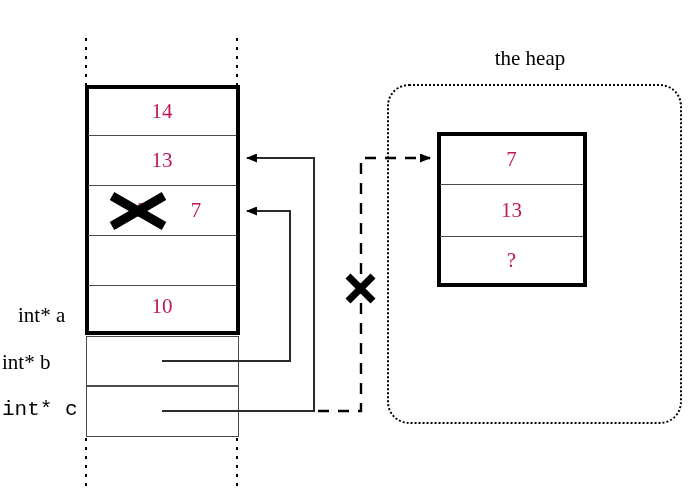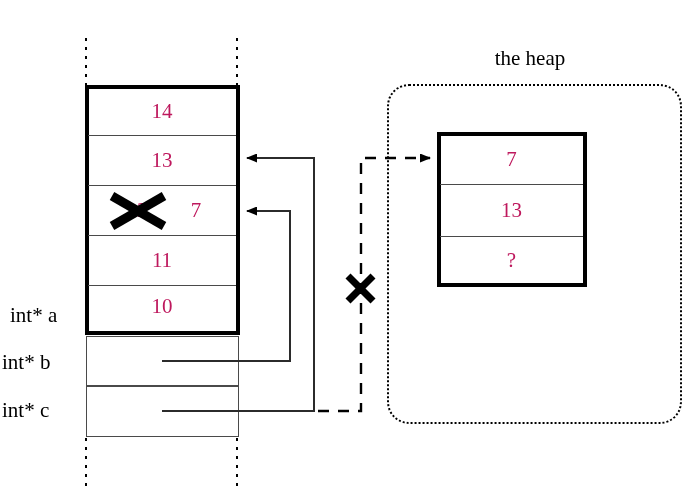--- a/index.html
+++ b/index.html
@@ -113,33 +113,32 @@
   <div class="cell-sep" style="left:88px; top:235px; width:148px;"></div>
   <div class="cell-sep" style="left:88px; top:285px; width:148px;"></div>
 
   <div class="cell" style="left:88px; top:88px; width:148px; height:47px;">14</div>
 
   <div class="cell" style="left:88px; top:135px; width:148px; height:50px;">13</div>
 
   <div class="cell" style="left:106px; top:185px; width:62px; height:50px;">12</div>
   <div class="cell" style="left:168px; top:185px; width:56px; height:50px;">7</div>
 
-  <div class="cell" style="left:88px; top:235px; width:148px; height:50px;">11</div>
 
   <div class="cell" style="left:88px; top:285px; width:148px; height:43px;">10</div>
 
   <div class="thin-box" style="left:86px; top:336px; width:153px; height:50px;"></div>
   <div class="thin-box" style="left:86px; top:386px; width:153px; height:51px;"></div>
 
   <div class="cell" style="left:88px; top:336px; width:148px; height:50px;"></div>
   <div class="cell" style="left:88px; top:386px; width:148px; height:51px;"></div>
 
-  <div class="var-label" style="left:10px; top:303px;">int* a</div>
+  <div class="var-label" style="left:18px; top:303px;">int* a</div>
   <div class="var-label" style="left:2px; top:350px;text-align:right;">int* b</div>
-  <div class="var-label" style="left:2px; top:398px;">int* c</div>
+  <div class="var-label" style="left:2px; top:398px;font-family:Liberation Mono, monospace;">int* c</div>
 
   <div id="heap-region"></div>
 
   <div class="bold-box" style="left:437px; top:132px; width:150px; height:155px;"></div>
 
   <div class="cell-sep" style="left:440px; top:184px; width:143px;"></div>
   <div class="cell-sep" style="left:440px; top:236px; width:143px;"></div>
 
   <div class="cell" style="left:440px; top:135px; width:143px; height:49px;">7</div>
   <div class="cell" style="left:440px; top:184px; width:143px; height:52px;">13</div>

